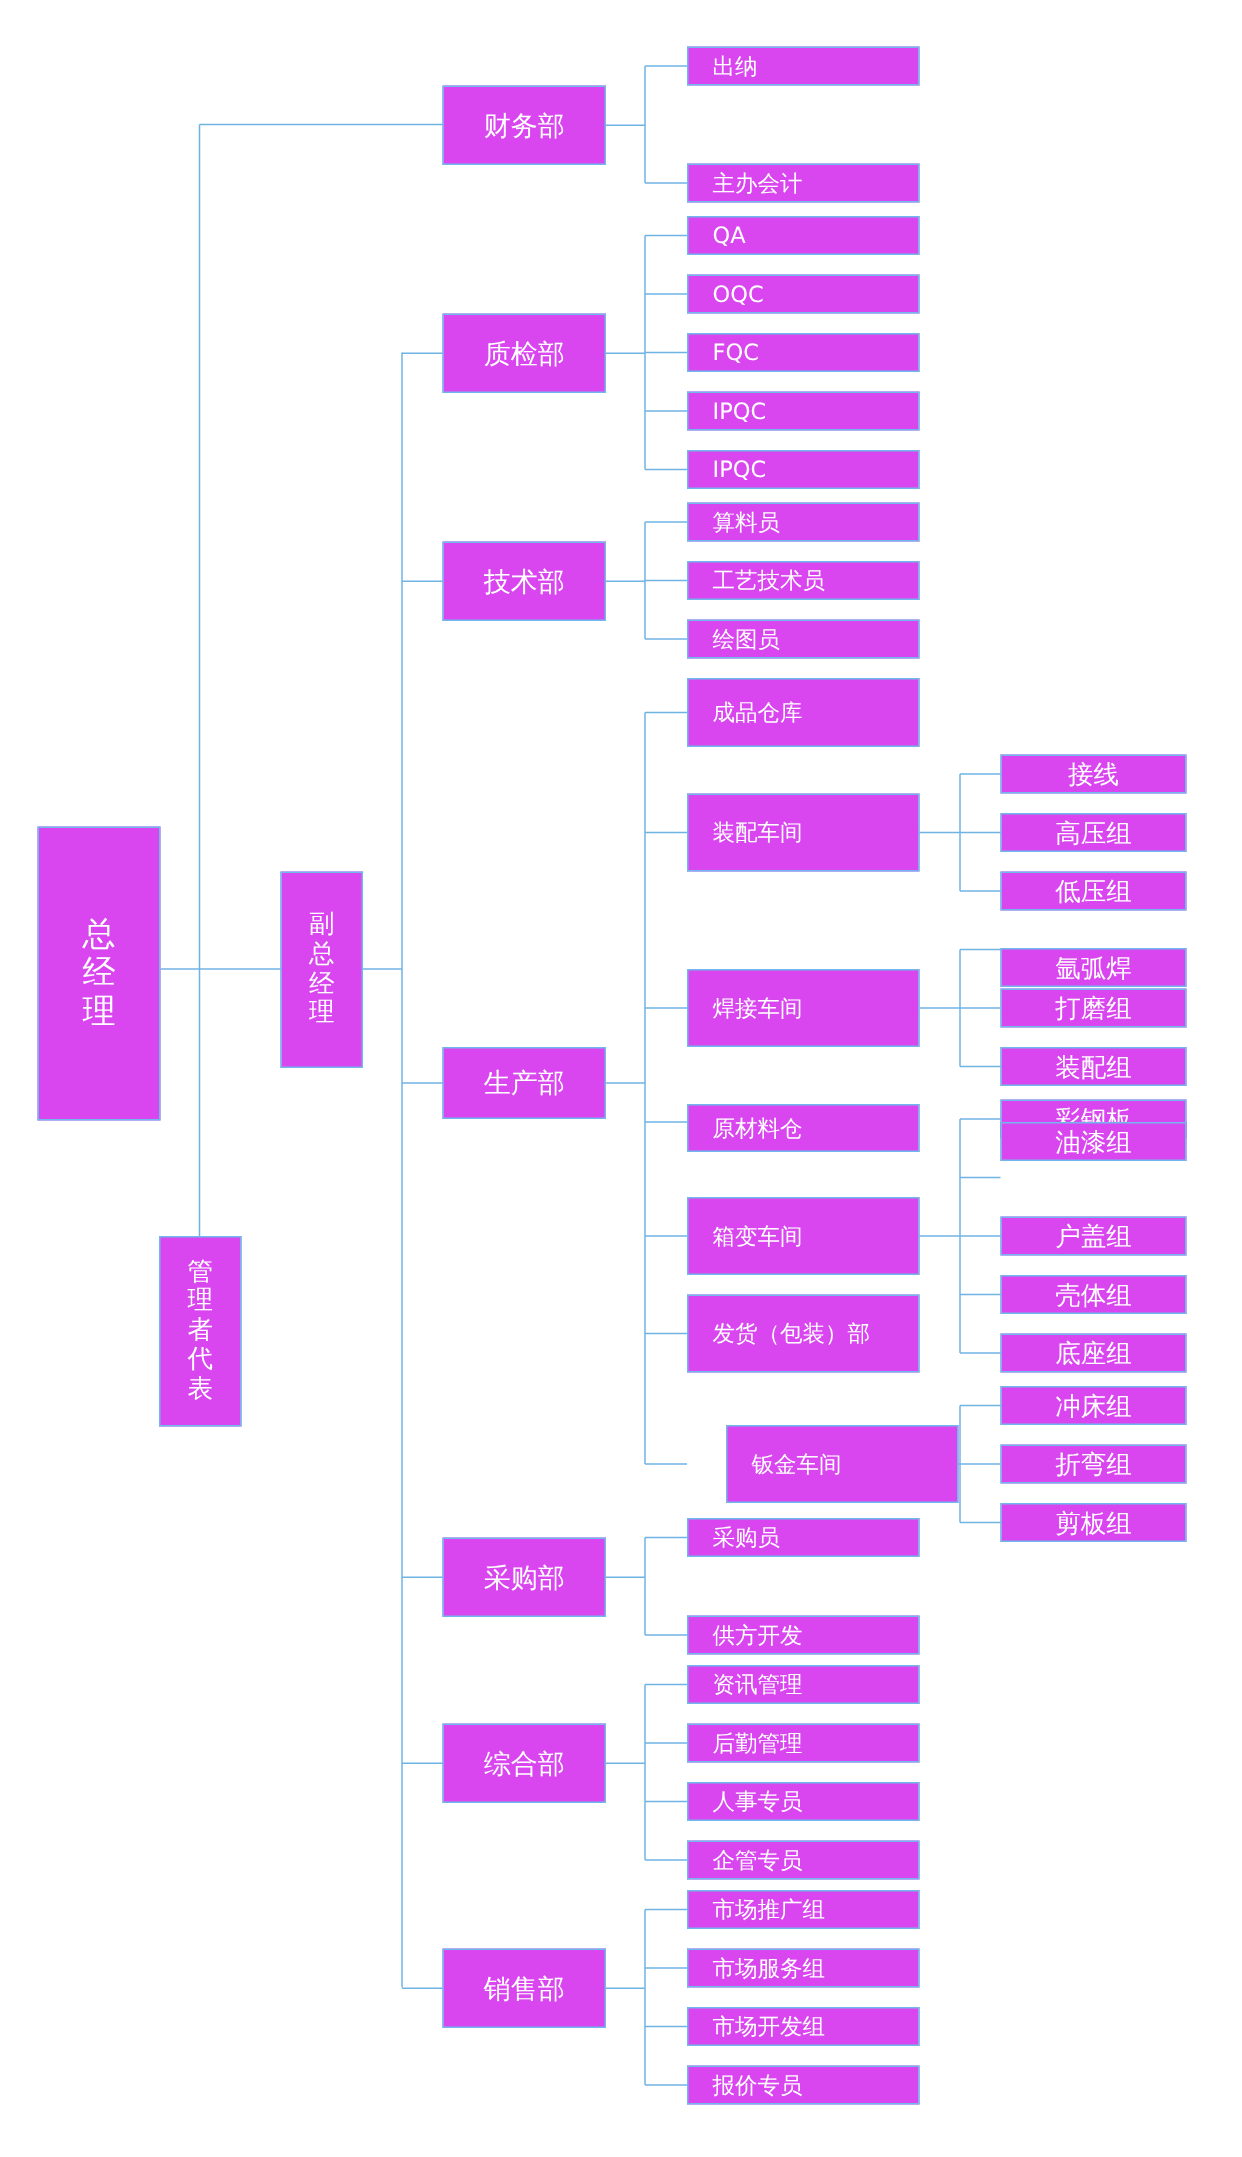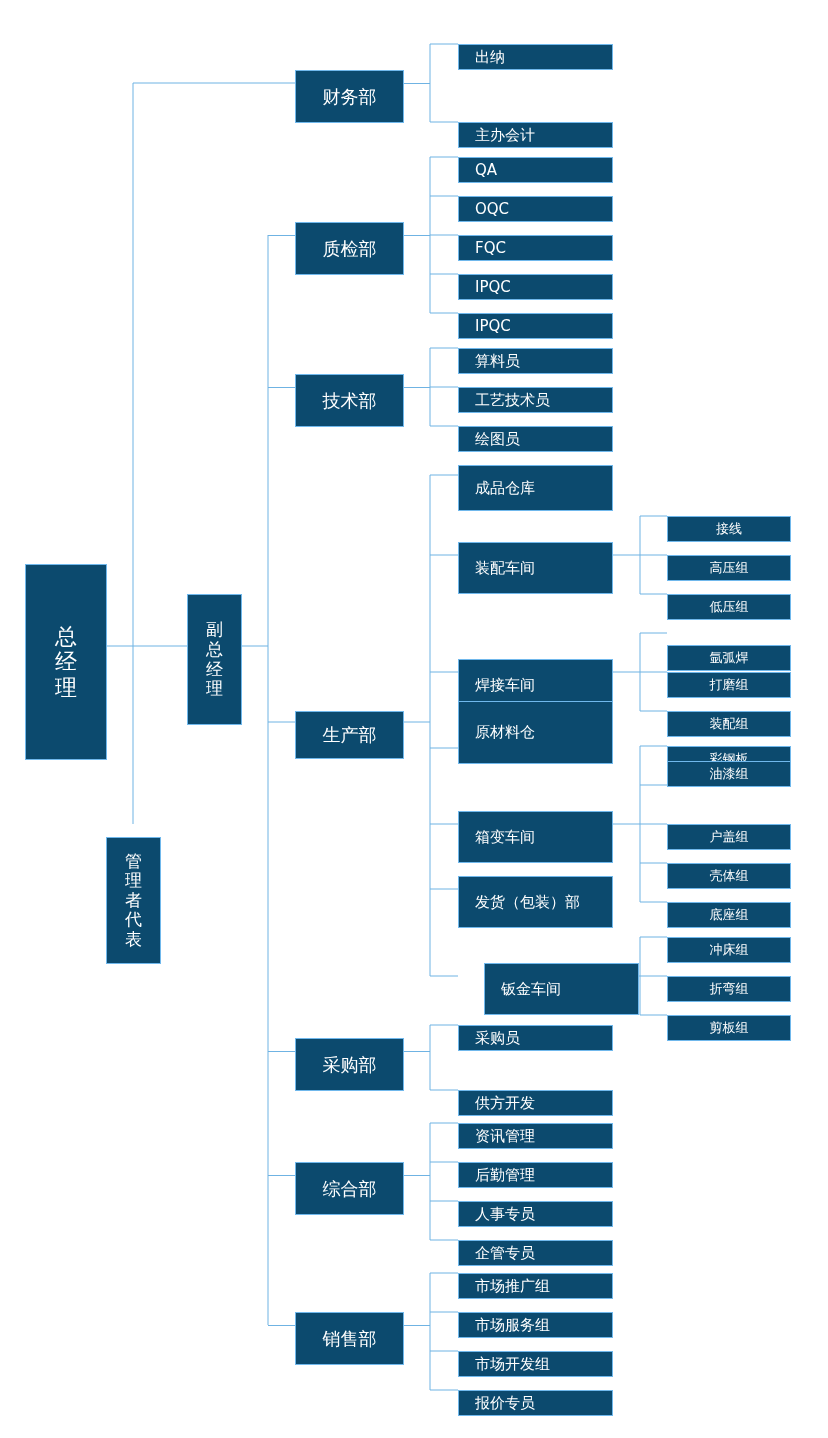--- a/index.html
+++ b/index.html
@@ -1,27 +1,27 @@
 <!DOCTYPE html>
 <html><head>
 <meta charset="utf-8">
 <style>
   html, body { margin:0; padding:0; background:#ffffff; }
   body { width:828px; height:1438px; position:relative; overflow:hidden;
          font-family:"DejaVu Sans", "Liberation Sans", sans-serif; }
   #lines { position:absolute; left:0; top:0; width:828px; height:1438px; }
   #lines line { stroke:#6fb3e3; stroke-width:1; }
-  .box { position:absolute; background:#0c4a6e; border:1px solid #70b8ec; box-sizing:border-box;
-         color:#ffffff; display:flex; align-items:center;margin-top:13px; }
+  .box { position:absolute; background:#d946ef; border:1px solid #70b8ec; box-sizing:border-box;
+         color:#ffffff; display:flex; align-items:center; }
   .vert { flex-direction:column; justify-content:center; text-align:center; line-height:1.15; }
   .top { font-size:22px; }
   .vp  { font-size:17px; }
   .dept { justify-content:center; font-size:18px; }
   .child { font-size:15px; padding-left:16px; }
-  .grand { font-size:13px; justify-content:center; }
+  .grand { font-size:17px; justify-content:center; }
   .ch { display:block; }
 </style>
 </head>
 <body>
 
 <svg id="lines">
     <line x1="133" y1="83" x2="133" y2="824"></line>
     <line x1="107" y1="646" x2="187" y2="646"></line>
     <line x1="133" y1="83" x2="295" y2="83"></line>
     <line x1="241" y1="646" x2="268" y2="646"></line>
@@ -179,21 +179,21 @@
       </div>
       <div class="box grand" style="left: 667px; top: 632px; width: 124px; height: 26px;">
         <span>氩弧焊</span>
       </div>
       <div class="box grand" style="left: 667px; top: 659px; width: 124px; height: 26px;">
         <span>打磨组</span>
       </div>
       <div class="box grand" style="left: 667px; top: 698px; width: 124px; height: 26px;">
         <span>装配组</span>
       </div>
-      <div class="box child" style="left: 458px; top: 688px; width: 155px; height: 63px;">
+      <div class="box child" style="left: 458px; top: 736px; width: 155px; height: 32px;">
         <span>原材料仓</span>
       </div>
       <div class="box child" style="left: 458px; top: 798px; width: 155px; height: 52px;">
         <span>箱变车间</span>
       </div>
       <div class="box grand" style="left: 667px; top: 733px; width: 124px; height: 26px; align-items: center;">
         <span>彩钢板</span>
       </div>
       <div class="box grand" style="left: 667px; top: 748px; width: 124px; height: 26px;">
         <span>油漆组</span>

